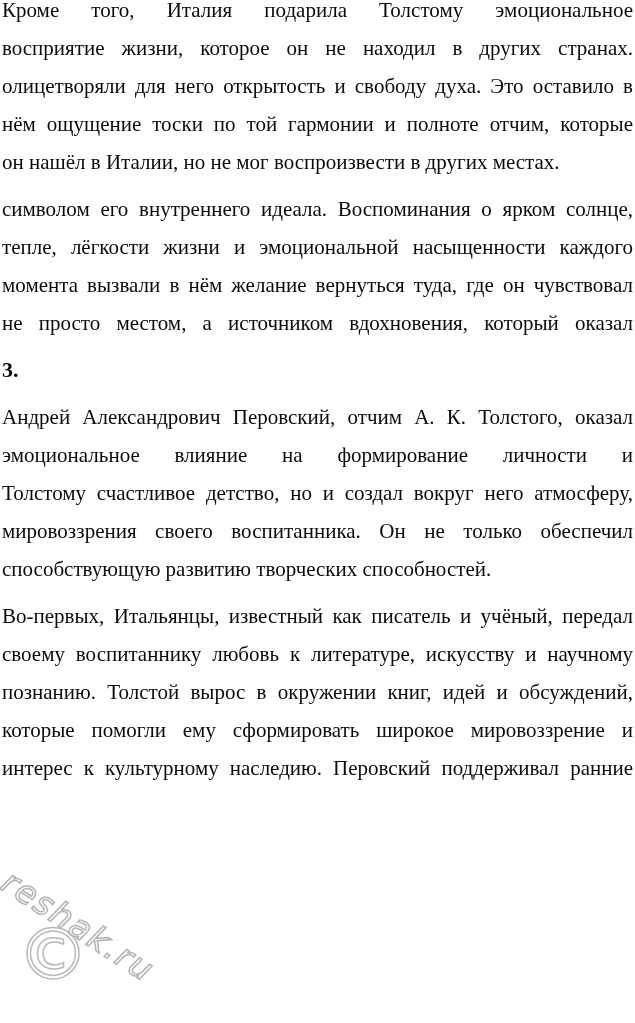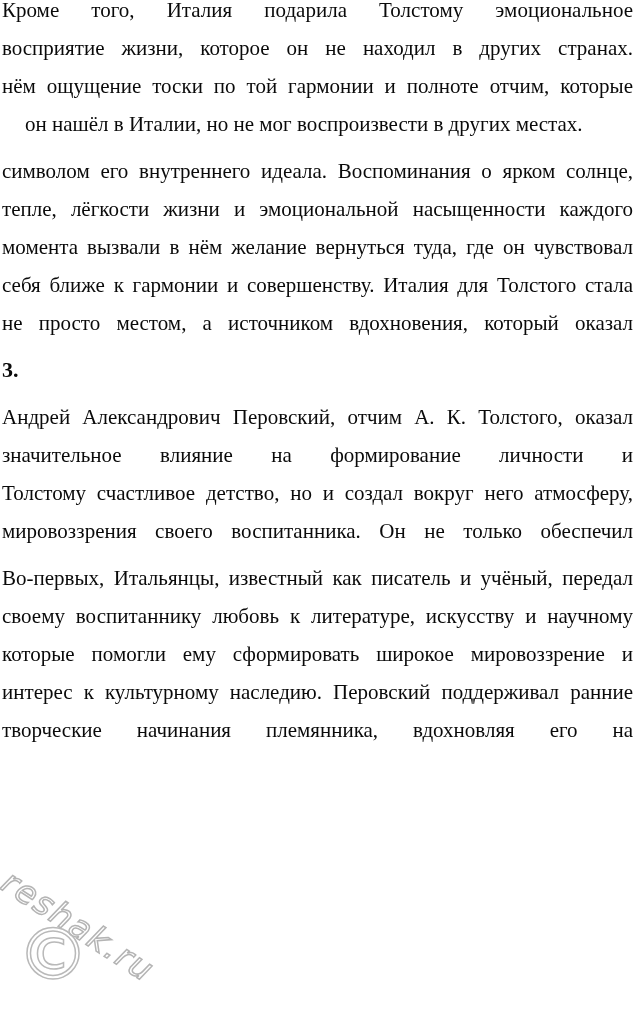--- a/index.html
+++ b/index.html
@@ -29,21 +29,20 @@
     height: 38px;
     line-height: 38px;
     font-size: 21px;
     text-align: justify;
     text-align-last: justify;
     overflow: hidden;
     white-space: normal;
   }
   .line.last {
     text-align-last: left;
-    margin-left: 23px;
   }
   .heading-line {
     display: block;
     height: 38px;
     line-height: 38px;
     font-size: 22px;
     font-weight: bold;
     text-align: left;
   }
   
@@ -87,44 +86,45 @@
 <div class="watermark">
   <span class="wm-text">reshak.ru</span>
   <span class="wm-copyright">©</span>
 </div>
 
 <div class="doc">
 
   <div class="para">
     <span class="line">Кроме того, Италия подарила Толстому эмоциональное</span>
     <span class="line">восприятие жизни, которое он не находил в других странах.</span>
+    <span class="line">олицетворяли для него открытость и свободу духа. Это оставило в</span>
     <span class="line">нём ощущение тоски по той гармонии и полноте отчим, которые</span>
     <span class="line last">он нашёл в Италии, но не мог воспроизвести в других местах.</span>
   </div>
 
   <div class="para">
     <span class="line">символом его внутреннего идеала. Воспоминания о ярком солнце,</span>
     <span class="line">тепле, лёгкости жизни и эмоциональной насыщенности каждого</span>
     <span class="line">момента вызвали в нём желание вернуться туда, где он чувствовал</span>
-    <span class="line">себя ближе к гармонии и совершенству. Италия для Толстого стала</span>
     <span class="line">не просто местом, а источником вдохновения, который оказал</span>
   </div>
 
   <div class="para">
     <span class="heading-line">3.</span>
   </div>
 
   <div class="para">
     <span class="line">Андрей Александрович Перовский, отчим А. К. Толстого, оказал</span>
-    <span class="line">значительное влияние на формирование личности и</span>
+    <span class="line">эмоциональное влияние на формирование личности и</span>
     <span class="line">Толстому счастливое детство, но и создал вокруг него атмосферу,</span>
     <span class="line">мировоззрения своего воспитанника. Он не только обеспечил</span>
+    <span class="line last">способствующую развитию творческих способностей.</span>
   </div>
 
   <div class="para">
     <span class="line">Во-первых, Итальянцы, известный как писатель и учёный, передал</span>
     <span class="line">своему воспитаннику любовь к литературе, искусству и научному</span>
+    <span class="line">познанию. Толстой вырос в окружении книг, идей и обсуждений,</span>
     <span class="line">которые помогли ему сформировать широкое мировоззрение и</span>
     <span class="line">интерес к культурному наследию. Перовский поддерживал ранние</span>
-    <span class="line">творческие начинания племянника, вдохновляя его на</span>
   </div>
 
 </div>
 
 </body></html>

